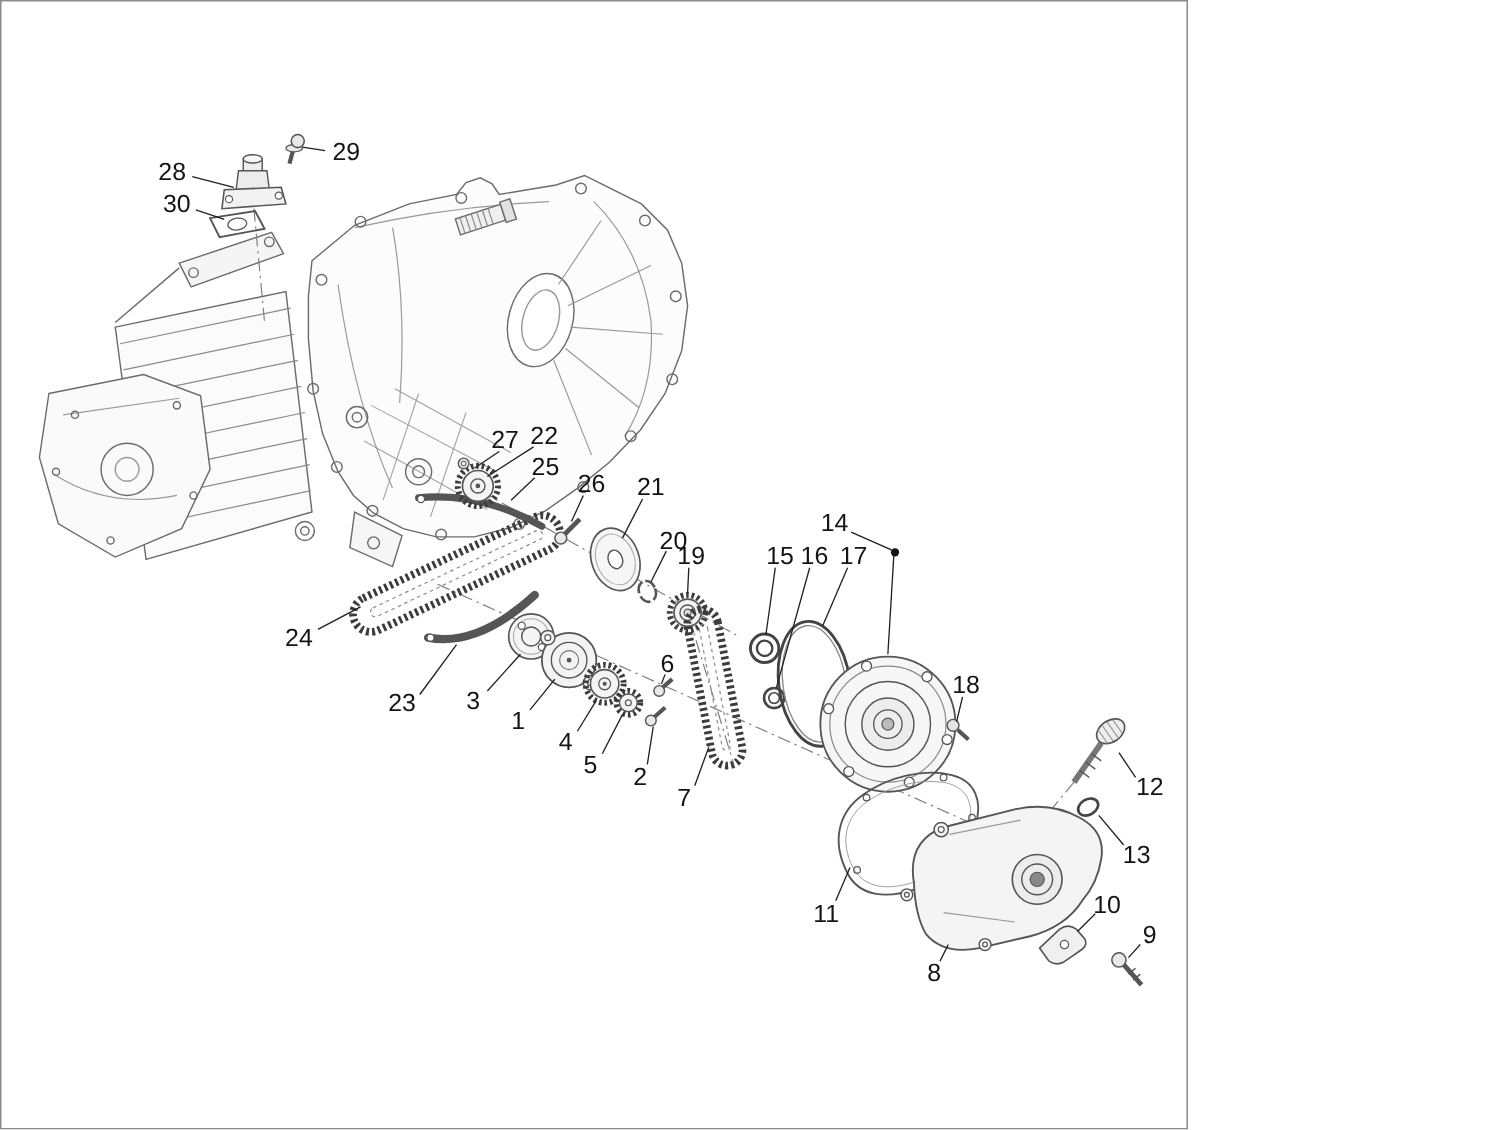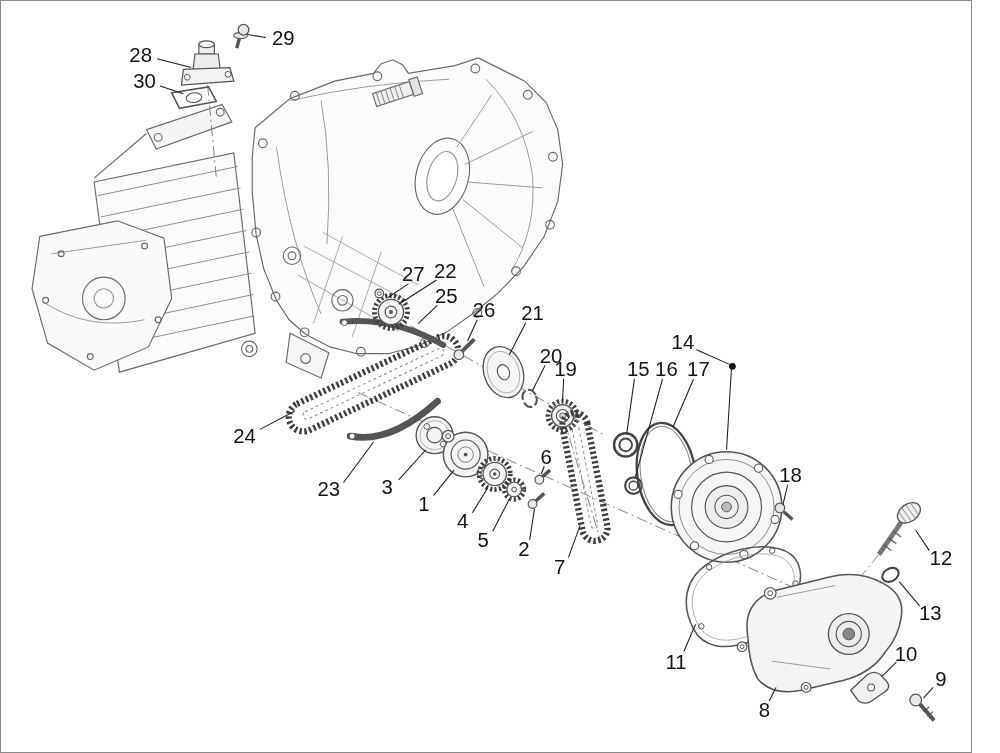--- a/index.html
+++ b/index.html
@@ -1,17 +1,17 @@
 <!DOCTYPE html>
 <html><head>
 <meta charset="utf-8">
 <style>
   html,body{margin:0;padding:0;background:#ffffff;}
   .stage{
-    position:relative;width:972px;height:753px;box-sizing:border-box;
+    position:relative;width:792px;height:753px;box-sizing:border-box;
     border:1px solid #8a8a8a;background:#ffffff;overflow:hidden;
     font-family:"Liberation Sans",sans-serif;
   }
   svg{display:block;width:100%;height:100%;}
   text.callout{
     font-family:"Liberation Sans",sans-serif;
     font-size:21px;fill:#141414;text-anchor:middle;
   }
   .leader{stroke:#1f1f1f;stroke-width:1.1;fill:none;}
   .axis{stroke:#7f7f7f;stroke-width:1;stroke-dasharray:11 4 2 4;fill:none;}

